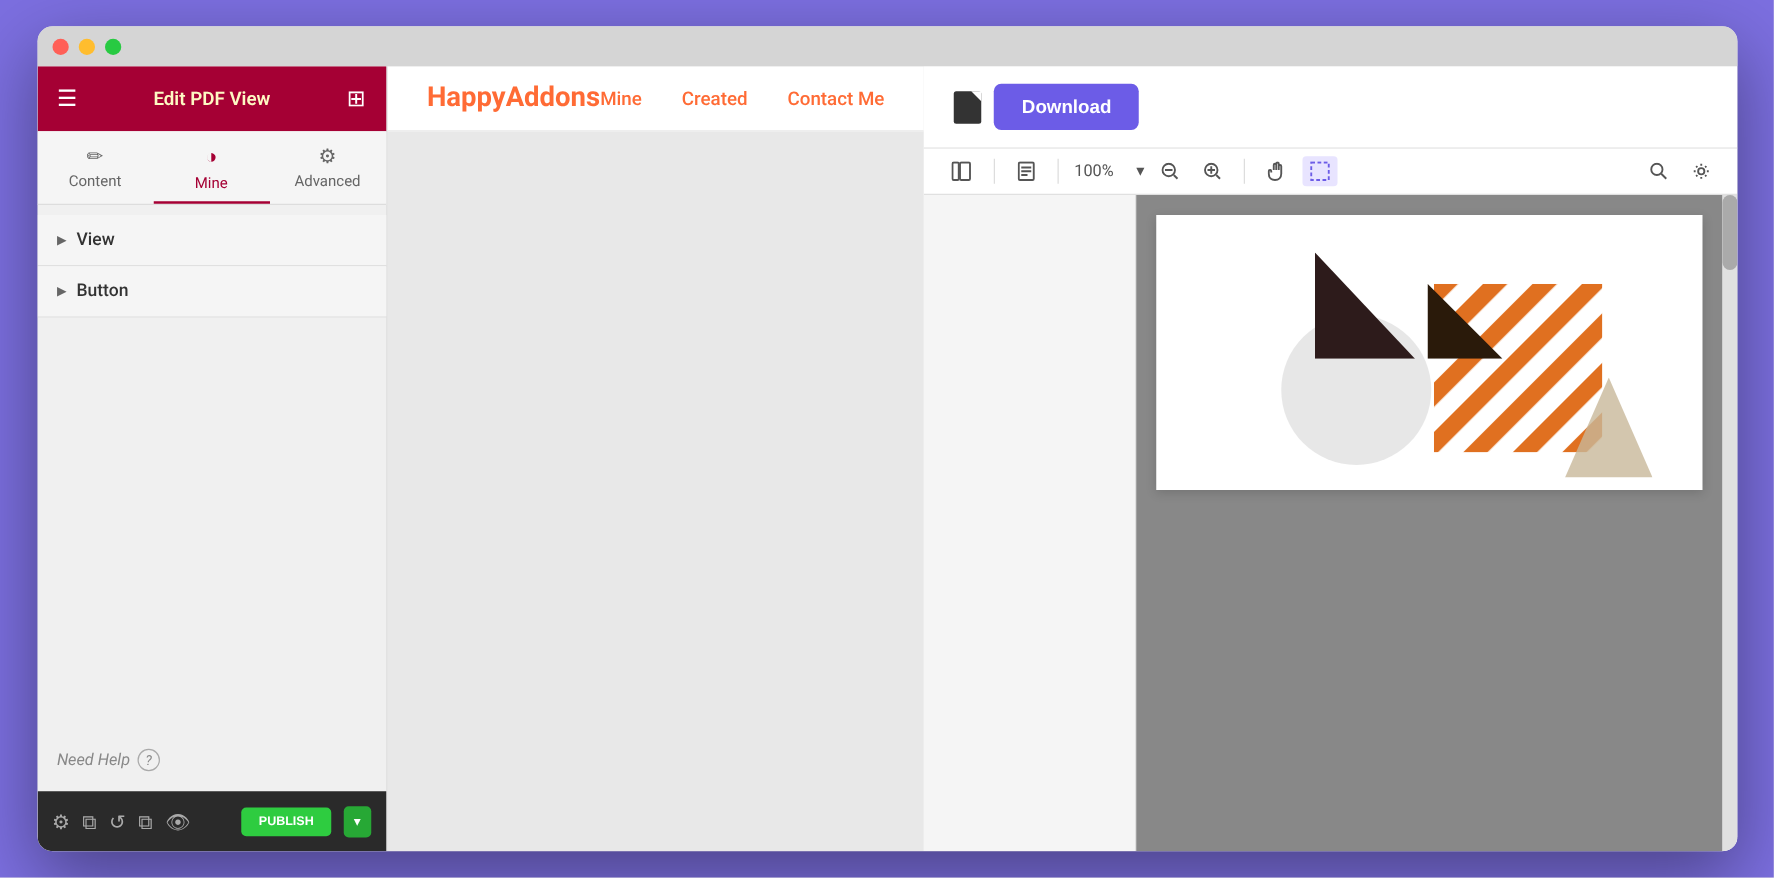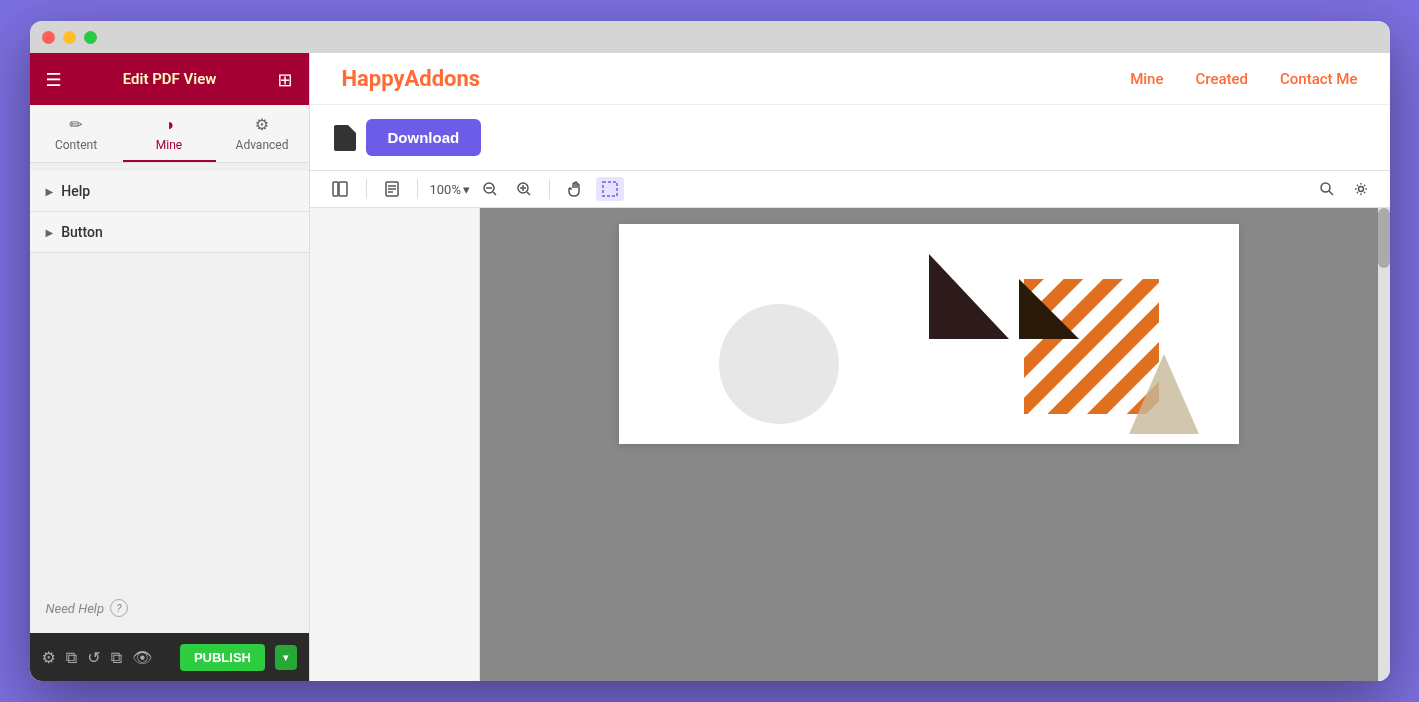--- a/index.html
+++ b/index.html
@@ -167,40 +167,39 @@
       color: #aaa;
       font-size: 16px;
       cursor: pointer;
     }
     .publish-btn {
       background: #2ecc40;
       color: white;
       border: none;
       padding: 6px 14px;
       border-radius: 4px;
-      font-size: 13px;
+      font-size: 10px;
       font-weight: 600;
       cursor: pointer;
       margin-left: auto;
     }
     .publish-dropdown {
       background: #27a835;
       color: white;
       border: none;
       padding: 6px 8px;
       border-radius: 4px;
       font-size: 11px;
       cursor: pointer;
     }
 
     
     .content-area {
       flex: 1;
       display: flex;
-      flex-direction: column;
       overflow: hidden;
     }
 
     
     .website-navbar {
       background: white;
       height: 52px;
       display: flex;
       align-items: center;
       padding: 0 32px;
@@ -352,21 +351,21 @@
       width: 1px;
       height: 20px;
       background: #ddd;
       margin: 0 4px;
     }
     .zoom-display {
       font-size: 13px;
       color: #555;
       display: flex;
       align-items: center;
-      gap: 2px;
+      gap: 18px;
     }
     .pdf-toolbar-right {
       margin-left: auto;
       display: flex;
       gap: 8px;
     }
 
     
     .pdf-canvas-area {
       flex: 1;
@@ -464,21 +463,21 @@
         <div class="sidebar-tab">
           <span class="tab-icon">⚙</span>
           <span>Advanced</span>
         </div>
       </div>
 
       <div class="sidebar-body">
         <div class="accordion-item">
           <div class="accordion-header">
             <span class="accordion-arrow">▶</span>
-            <span>Help</span>
+            <span>View</span>
           </div>
         </div>
         <div class="accordion-item">
           <div class="accordion-header">
             <span class="accordion-arrow">▶</span>
             <span>Button</span>
           </div>
         </div>
       </div>
 

